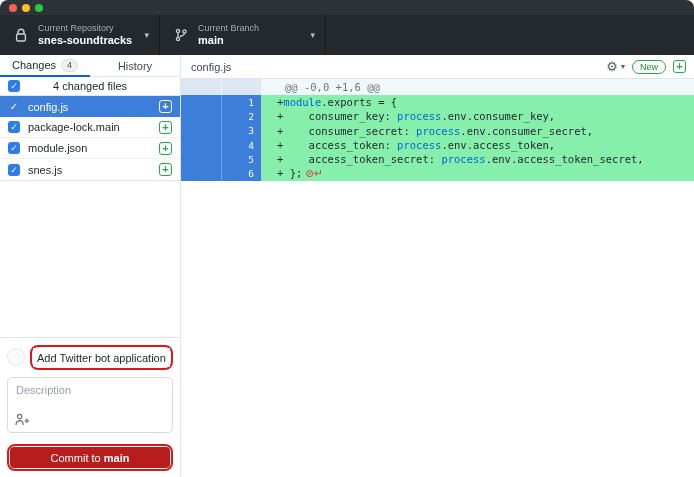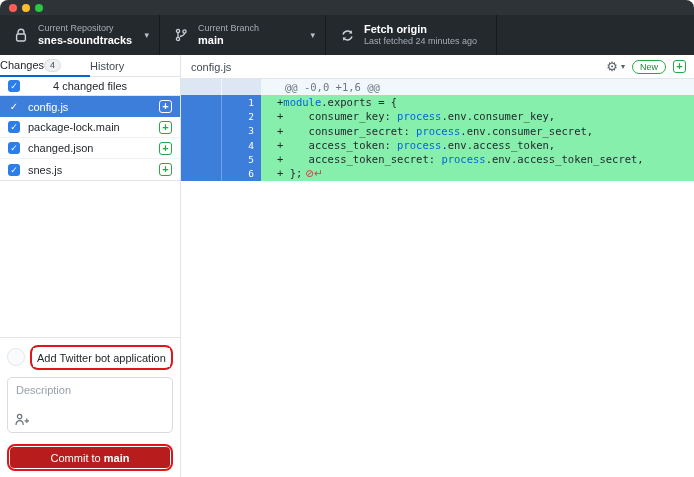--- a/index.html
+++ b/index.html
@@ -29,21 +29,21 @@
   .tb-value { font-size:11px; font-weight:bold; color:#ffffff; line-height:13px; white-space:nowrap; }
   .tb-caret { color:#b9c0c7; font-size:9px; margin-left:6px; }
 
   
   .content { flex:1; display:flex; min-height:0; }
 
   
   .sidebar { width:181px; flex:0 0 auto; border-right:1px solid #e1e4e8;
              display:flex; flex-direction:column; background:#ffffff; }
   .tabs { height:22px; display:flex; flex:0 0 auto; }
-  .tab { flex:1; display:flex; align-items:center; 
+  .tab { flex:1; display:flex; align-items:center; justify-content:center; gap:5px;
          font-size:11px; color:#424a53; border-bottom:1px solid #e1e4e8; cursor:pointer; }
   .tab.active { color:#24292e; border-bottom:2px solid #0366d6; }
   .tab-badge { background:#eef0f2; border:1px solid #d8dce1; color:#424a53;
                border-radius:8px; font-size:9px; line-height:11px; padding:0 5px; }
 
   .files-header { height:19px; flex:0 0 auto; position:relative; display:flex;
                   align-items:center; justify-content:center; border-bottom:1px solid #e1e4e8; }
   .files-header .checkbox { position:absolute; left:8px; }
   .files-header-label { font-size:11px; color:#24292e; }
 
@@ -151,34 +151,20 @@
             <circle cx="9.5" cy="3.5" r="1.6" fill="none" stroke="#c9d1d9" stroke-width="1.3"></circle>
             <path d="M3 4.6v4.8M9.5 5.1c0 2.4-2.2 3-4.6 3.4" fill="none" stroke="#c9d1d9" stroke-width="1.3"></path>
           </svg>
       </span>
       <div class="tb-text">
         <div class="tb-label">Current Branch</div>
         <div class="tb-value">main</div>
       </div>
       <span class="tb-caret">▾</span>
     </div>
-    <div class="tb-section fetch">
-      <span class="tb-icon">
-        <svg width="13" height="13" viewBox="0 0 13 13">
-            <path d="M10.8 4.1A5 5 0 0 0 2 5.4" fill="none" stroke="#c9d1d9" stroke-width="1.4"></path>
-            <path d="M2.2 8.9a5 5 0 0 0 8.8-1.3" fill="none" stroke="#c9d1d9" stroke-width="1.4"></path>
-            <path d="M10.9 1.2v3.2H7.8z" fill="#c9d1d9"></path>
-            <path d="M2.1 11.8V8.6h3.1z" fill="#c9d1d9"></path>
-          </svg>
-      </span>
-      <div class="tb-text">
-        <div class="tb-value">Fetch origin</div>
-        <div class="tb-label">Last fetched 24 minutes ago</div>
-      </div>
-    </div>
     <div class="tb-fill"></div>
   </div>
 
   <div class="content">
 
     <aside class="sidebar">
       <div class="tabs">
         <div class="tab active">
           <span>Changes</span>
           <span class="tab-badge">4</span>
@@ -199,21 +185,21 @@
             <span class="file-name">config.js</span>
             <span class="plus-icon">+</span>
           </div>
           <div class="file-row">
             <span class="checkbox">✓</span>
             <span class="file-name">package-lock.main</span>
             <span class="plus-icon">+</span>
           </div>
           <div class="file-row">
             <span class="checkbox">✓</span>
-            <span class="file-name">changed.json</span>
+            <span class="file-name">module.json</span>
             <span class="plus-icon">+</span>
           </div>
           <div class="file-row">
             <span class="checkbox">✓</span>
             <span class="file-name">snes.js</span>
             <span class="plus-icon">+</span>
           </div>
         </div>
 
       <div class="spacer"></div>

